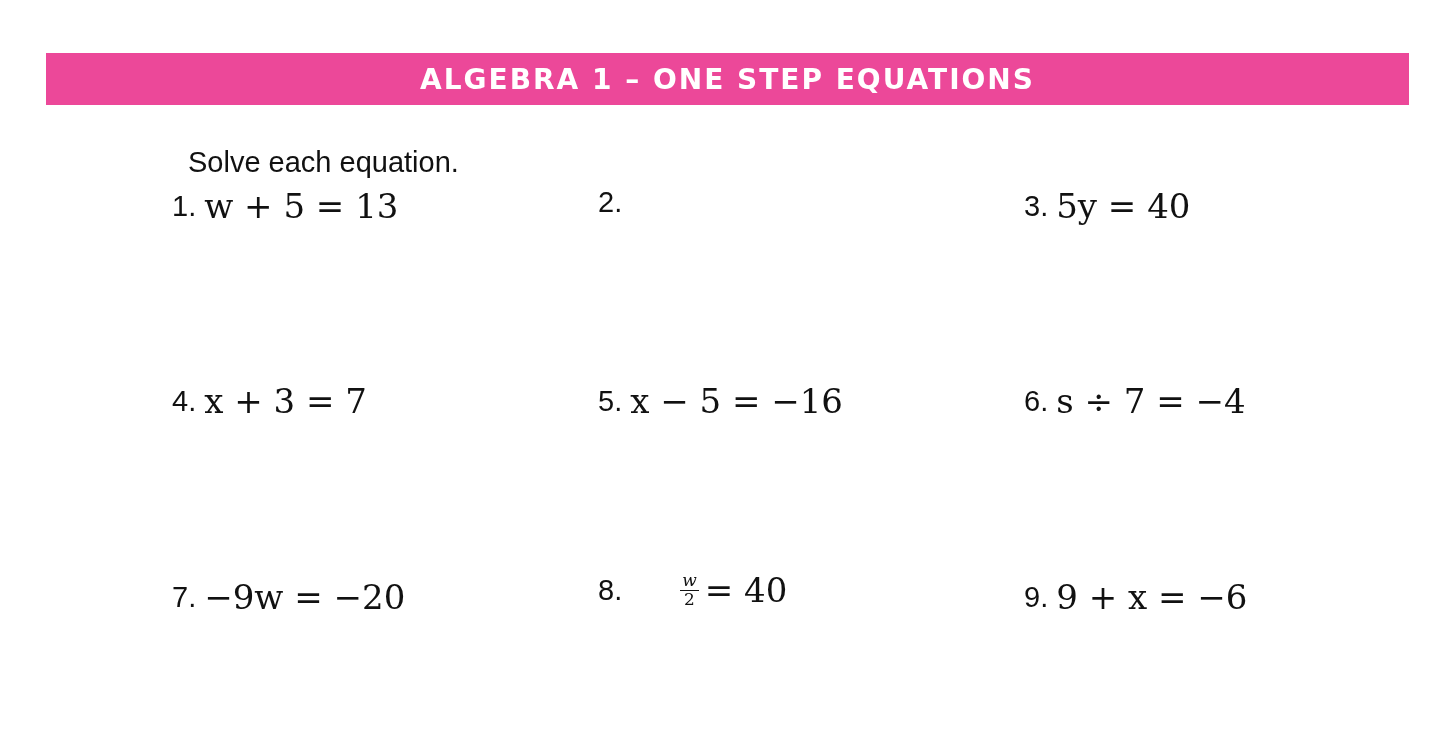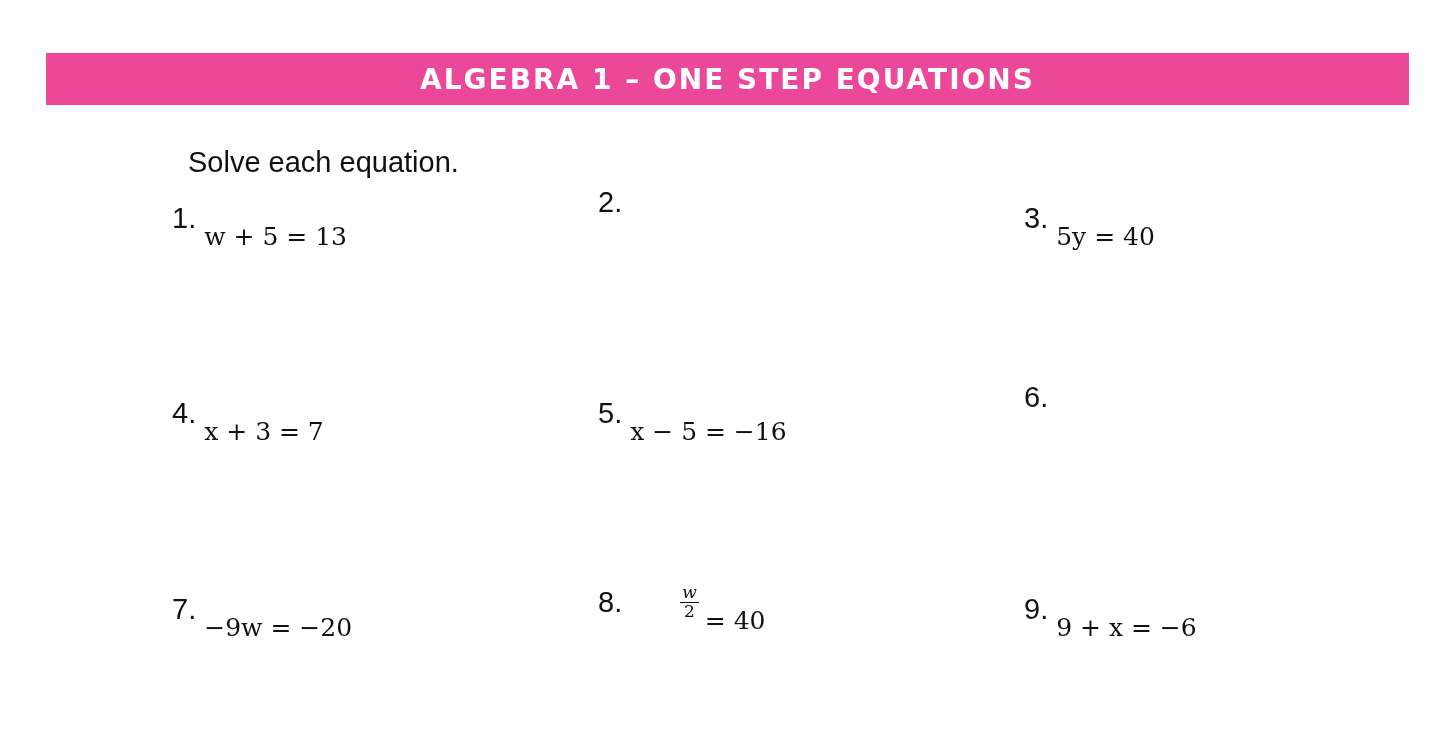--- a/index.html
+++ b/index.html
@@ -2,21 +2,21 @@
 <html><head>
 <meta charset="utf-8">
 <style>
   html, body { margin: 0; padding: 0; background: #ffffff; }
   body { width: 1445px; height: 738px; position: relative; overflow: hidden; font-family: "Liberation Sans", sans-serif; color: #111; }
   .banner { position: absolute; left: 46px; top: 53px; width: 1363px; height: 52px; background: #ec4899; display: flex; align-items: center; justify-content: center; }
   .banner-title { color: #ffffff; font-family: "DejaVu Sans", sans-serif; font-weight: bold; font-size: 28px; letter-spacing: 2px; }
   .instructions { position: absolute; left: 172px; top: 146px; font-size: 29px; font-family: "Liberation Sans", sans-serif; margin-left: 16px; }
   .problem { position: absolute; font-size: 29px; white-space: nowrap; display: flex; align-items: center; }
   .num { font-family: "Liberation Sans", sans-serif; margin-right: 8px; }
-  .eq { font-family: "DejaVu Serif", serif; font-size: 25px; margin-top: 36px; }
+  .eq { font-family: "DejaVu Serif", serif; font-size: 34px; }
   .frac { display: inline-flex; flex-direction: column; align-items: center; font-family: "DejaVu Serif", serif; font-size: 17px; line-height: 1.05; margin-right: 6px; vertical-align: middle; }
   .frac .top { border-bottom: 1.5px solid #111; padding: 0 2px; font-style: italic; }
   .frac .bot { padding: 0 2px; }
 </style>
 </head>
 <body>
 
 <div class="banner">
   <span class="banner-title">ALGEBRA 1 – ONE STEP EQUATIONS</span>
 </div>
@@ -38,20 +38,21 @@
 <div class="problem" style="left:172px; top:381px;">
   <span class="num">4.</span>
   <span class="eq">x + 3 = 7</span>
 </div>
 <div class="problem" style="left:598px; top:381px;">
   <span class="num">5.</span>
   <span class="eq">x − 5 = −16</span>
 </div>
 <div class="problem" style="left:1024px; top:381px;">
   <span class="num">6.</span>
+  <span class="eq">s ÷ 7 = −4</span>
 </div>
 
 <div class="problem" style="left:172px; top:577px;">
   <span class="num">7.</span>
   <span class="eq">−9w = −20</span>
 </div>
 <div class="problem" style="left:598px; top:570px;">
   <span class="num" style="margin-right:58px;">8.</span>
   <span class="frac">
     <span class="top">w</span>

